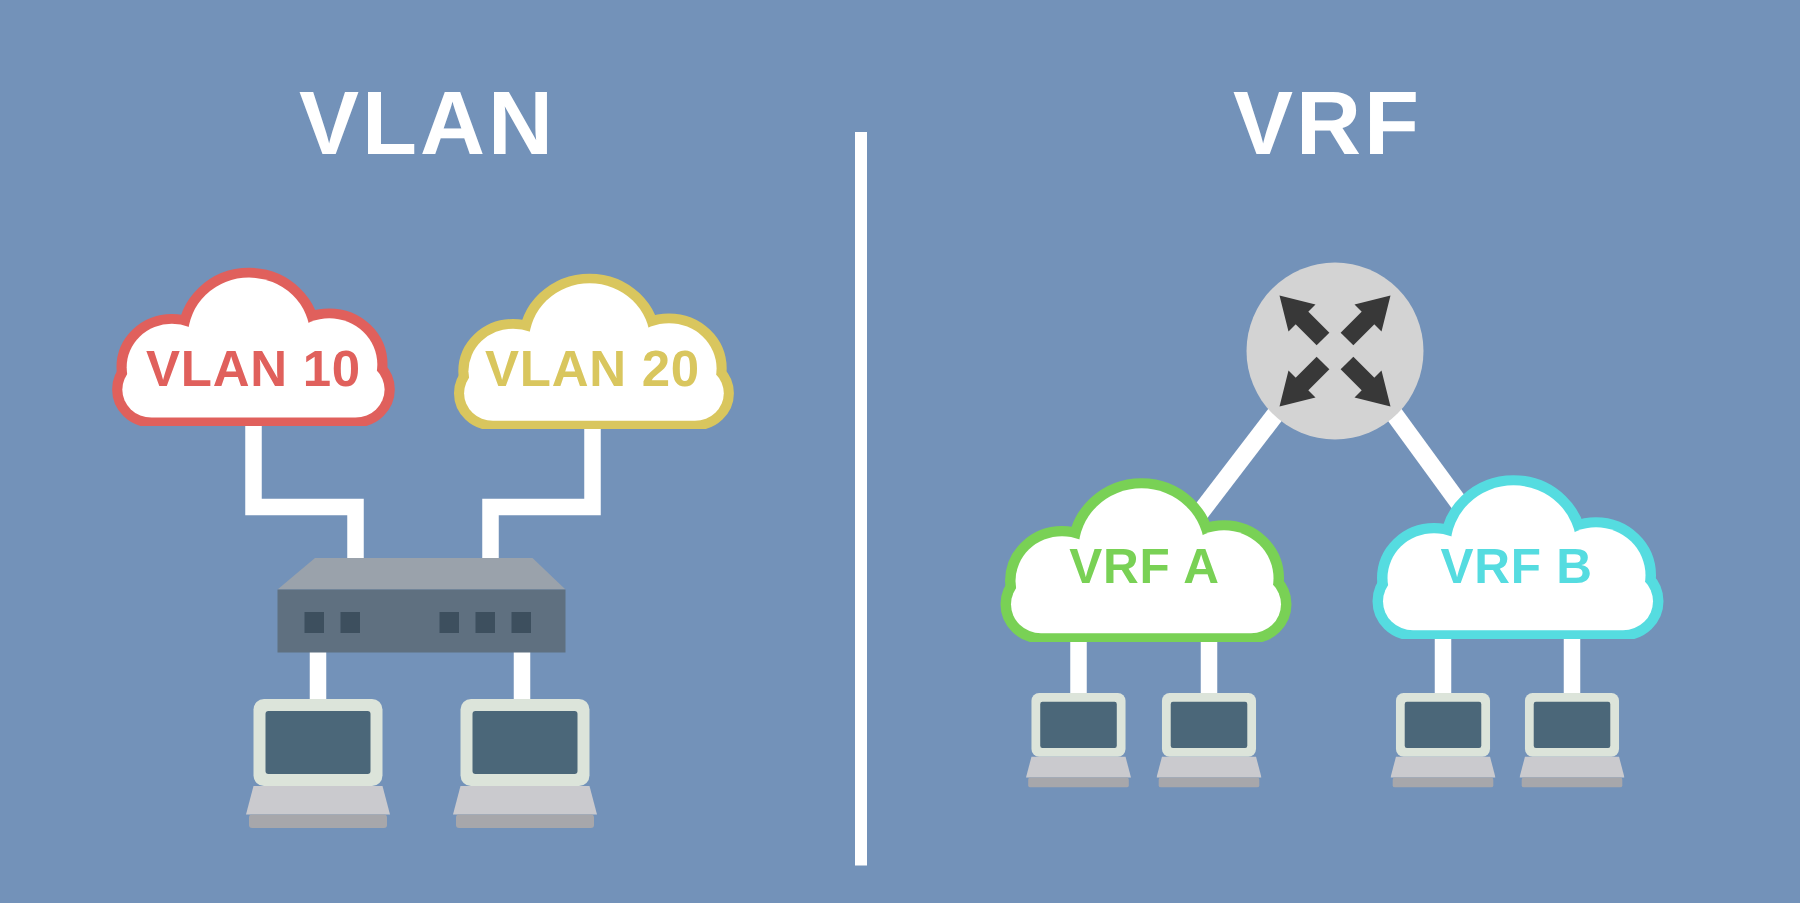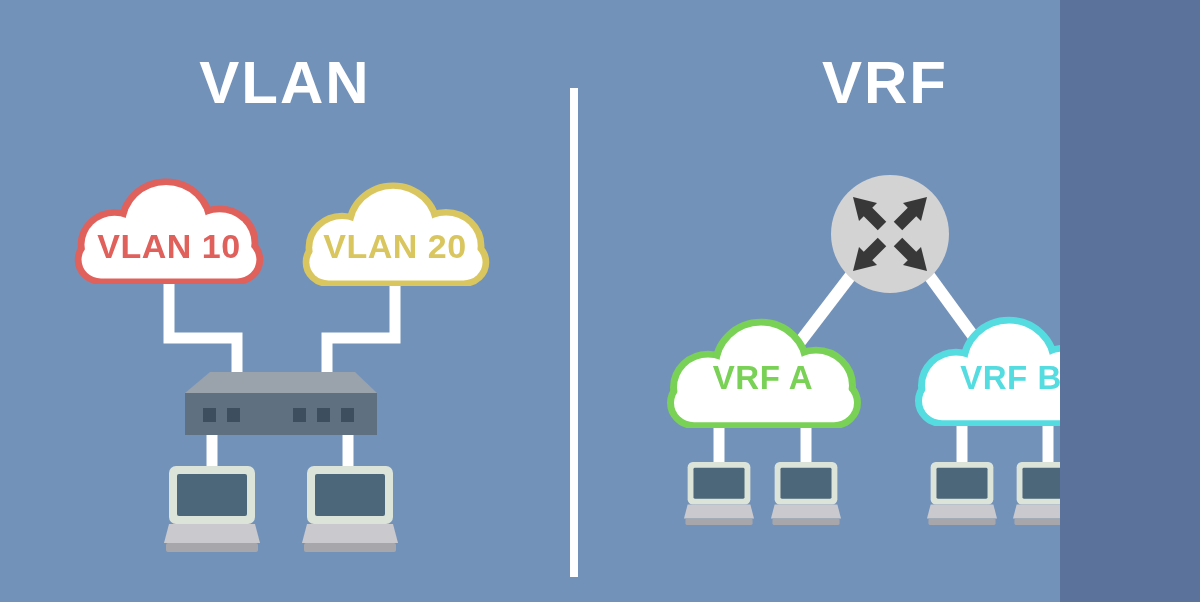--- a/index.html
+++ b/index.html
@@ -1,18 +1,18 @@
 <!DOCTYPE html>
 <html><head>
 <meta charset="utf-8">
 <style>
   html,body{margin:0;padding:0;background:#5b729a;}
   .stage{
     position:relative;
-    width:1060px;height:602px;
+    width:1200px;height:602px;
     overflow:hidden;
     font-family:"Liberation Sans",sans-serif;
   }
   .stage svg{display:block;}
   text{
     font-family:"Liberation Sans","DejaVu Sans",sans-serif;
     font-weight:bold;
   }
   .panel-title{font-size:60px;letter-spacing:2px;}
   .cloud-label-left{font-size:34px;letter-spacing:0.5px;}

